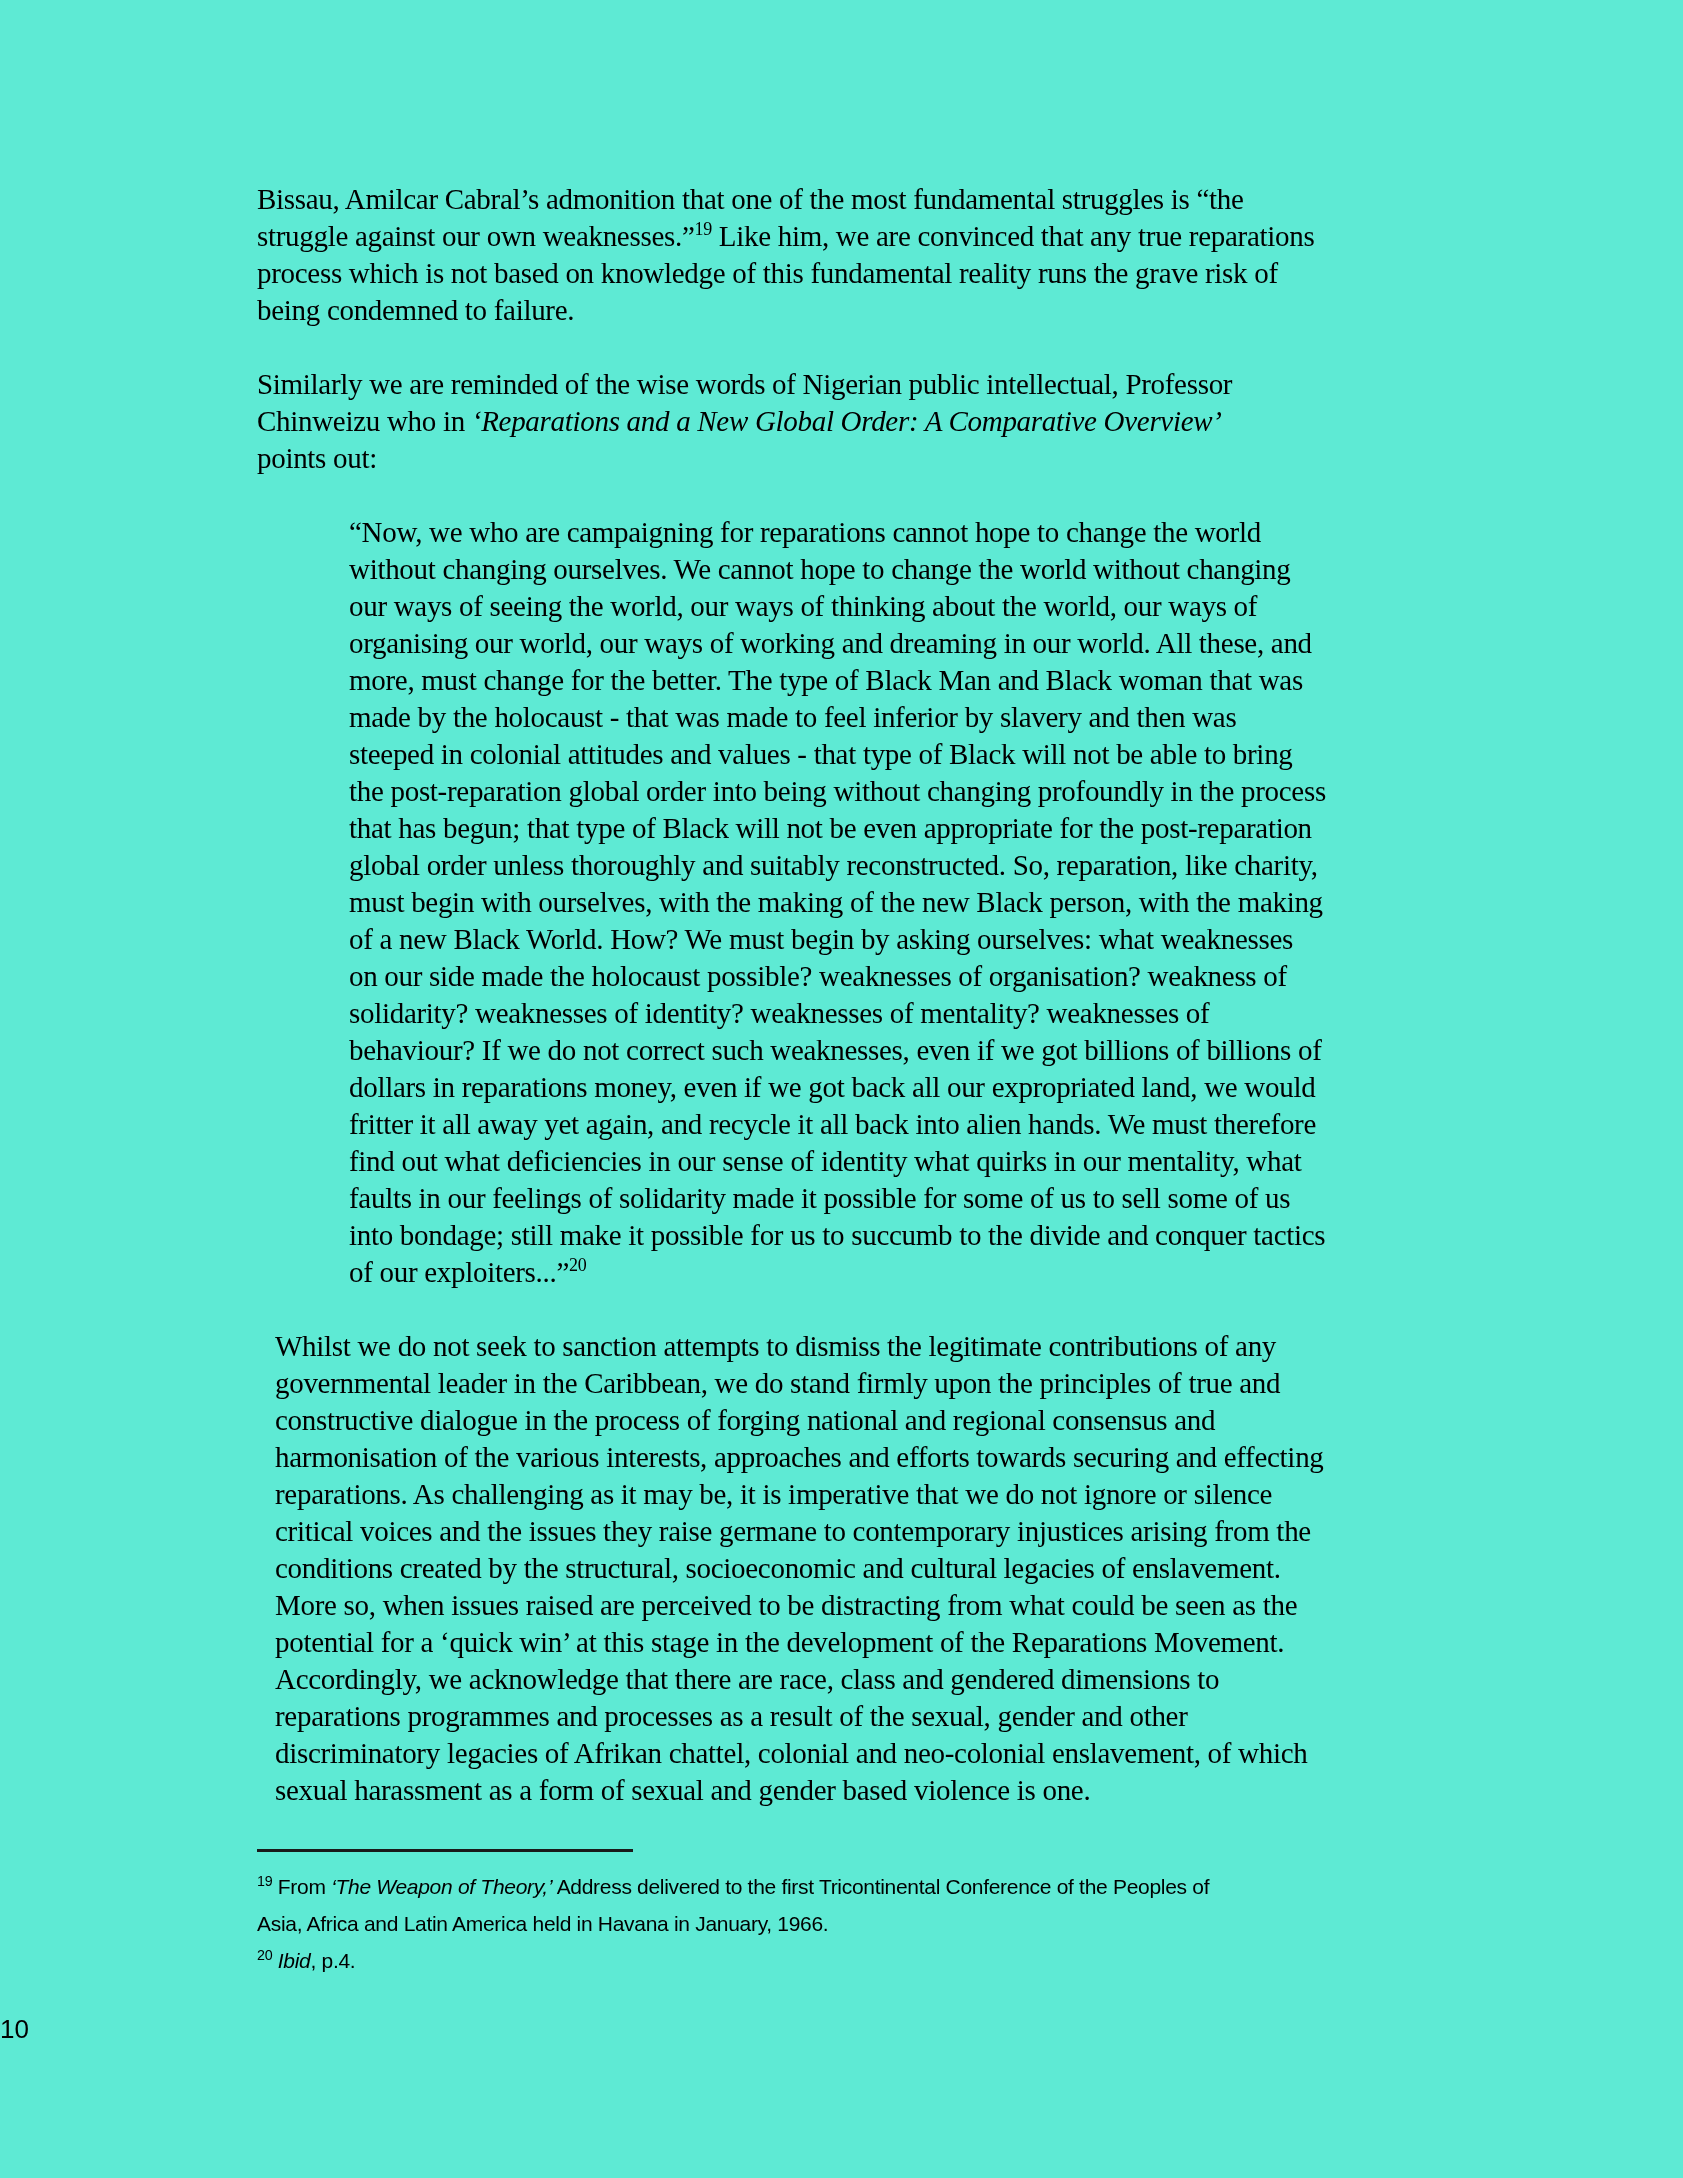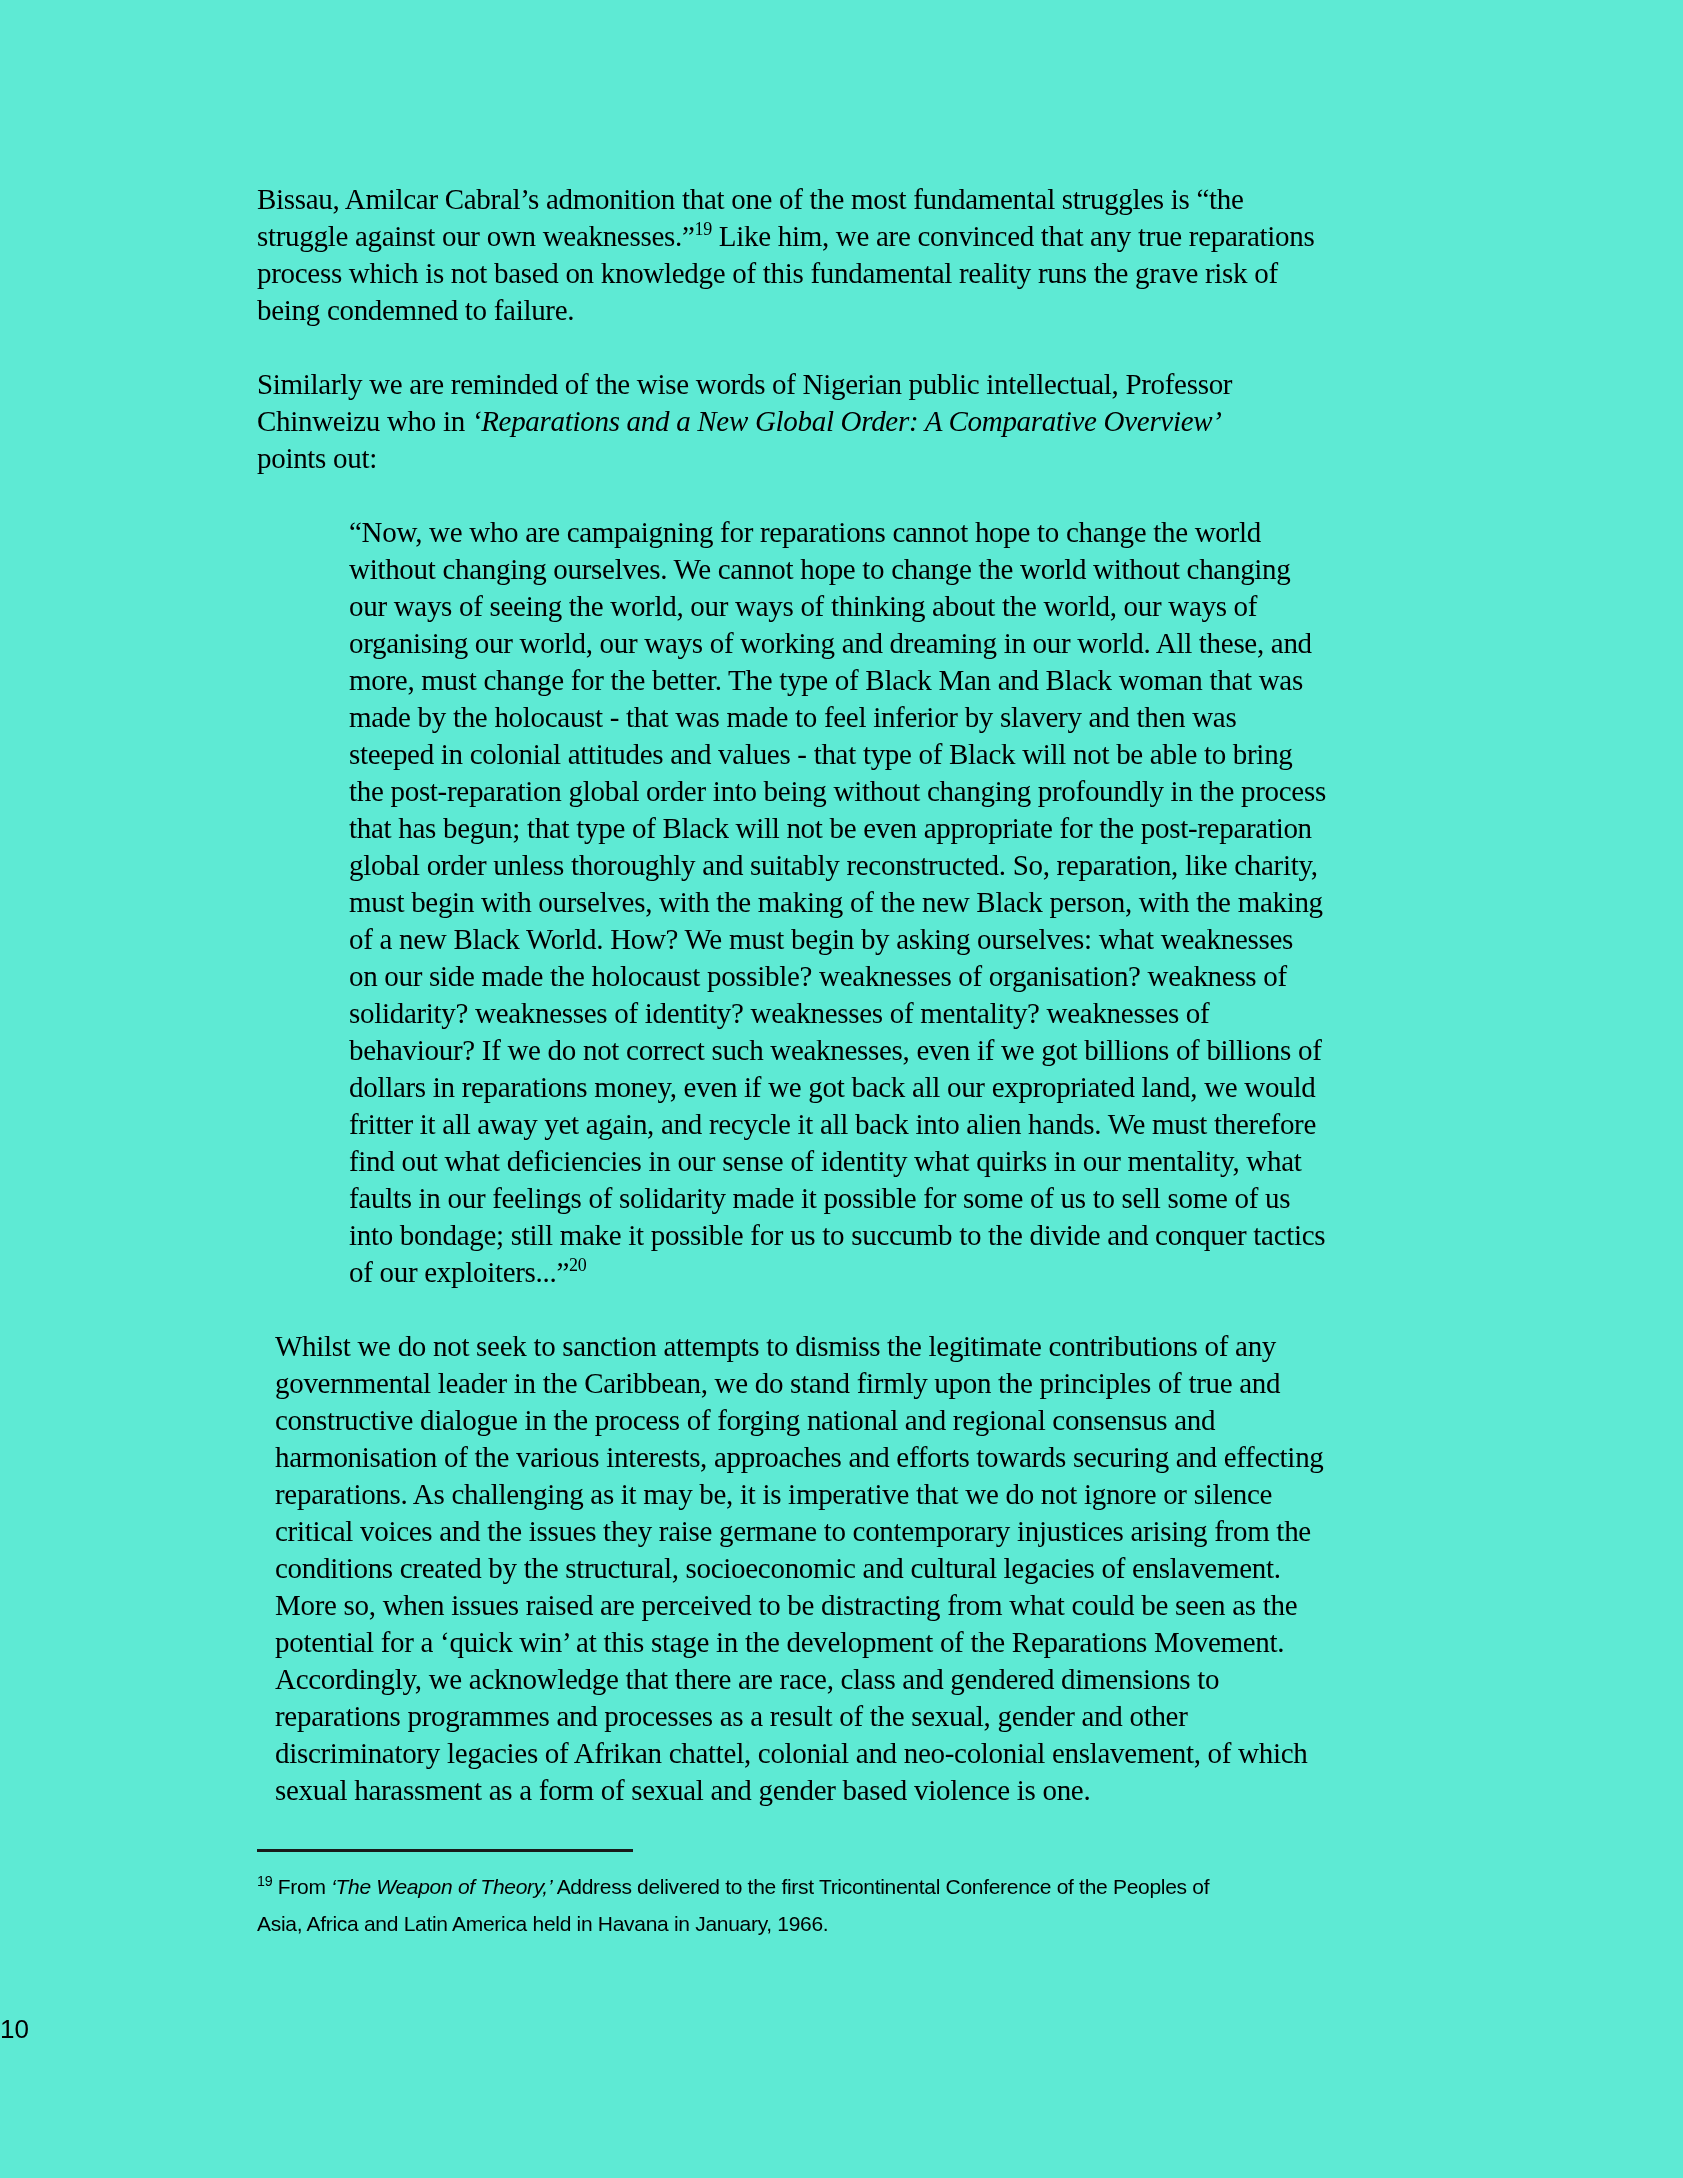--- a/index.html
+++ b/index.html
@@ -123,19 +123,20 @@
 Accordingly, we acknowledge that there are race, class and gendered dimensions to
 reparations programmes and processes as a result of the sexual, gender and other
 discriminatory legacies of Afrikan chattel, colonial and neo-colonial enslavement, of which
 sexual harassment as a form of sexual and gender based violence is one.</span></p>
 
     <hr class="fn-separator">
 
     <div class="footnotes">
       <div class="fn-line"><sup class="fn-sup">19</sup><span> From </span><em>‘The Weapon of Theory,’</em><span> Address delivered to the first Tricontinental Conference of the Peoples of
 Asia, Africa and Latin America held in Havana in January, 1966.</span></div>
+      <div class="fn-line"><sup class="fn-sup">20</sup><span> </span><em>Ibid</em><span>, p.4.</span></div>
     </div>
 
   </div>
 
   <div class="page-number">10</div>
 </div>
 
 
 </body></html>

